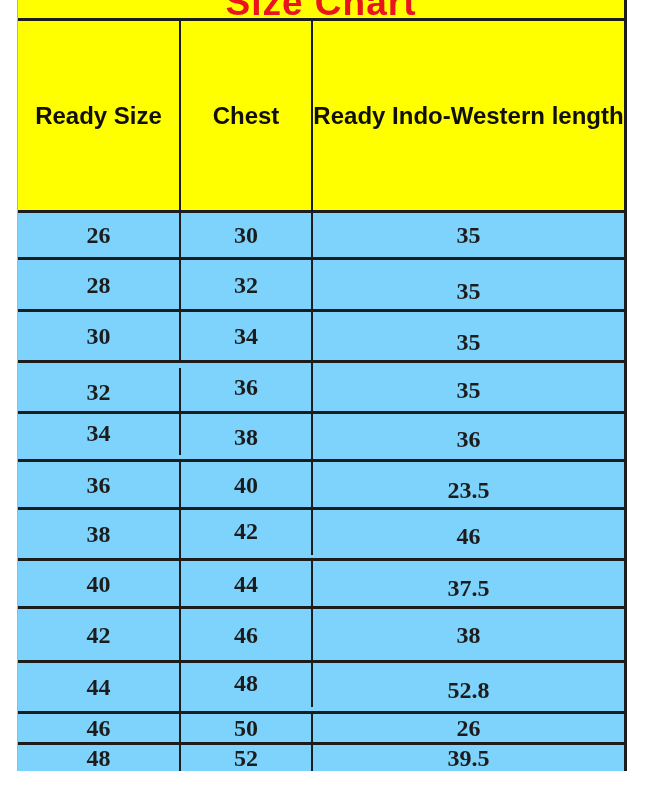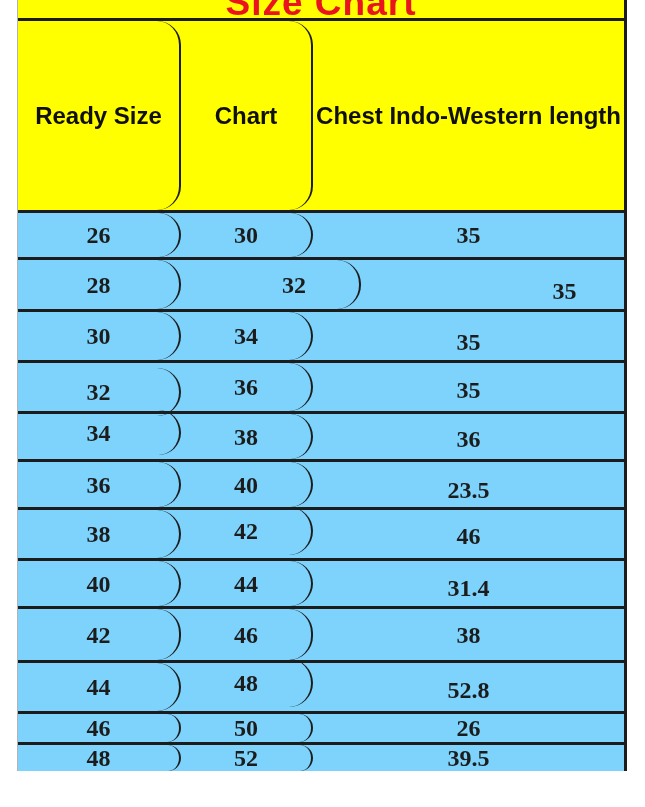--- a/index.html
+++ b/index.html
@@ -53,21 +53,20 @@
     height:192px;
     background:var(--yellow);
     border-bottom:3px solid var(--border);
   }
   .cell{
     box-sizing:border-box;
     display:flex;
     align-items:center;
     justify-content:center;
     overflow:hidden;
-    border-radius:24px;
   }
   .cell.c0,.cell.c1{border-right:2px solid var(--border);}
   .header-cell{
     font-weight:bold;
     font-size:24px;
     color:#101008;
     white-space:nowrap;
   }
   .data-row{
     background:#7dd3fc;
@@ -87,31 +86,31 @@
 
 <div class="canvas">
   <div class="table-wrap">
 
     <div class="title-bar">
       <div class="title-text">Size Chart</div>
     </div>
 
     <div class="grid-row header-row">
       <div class="cell header-cell c0">Ready Size</div>
-      <div class="cell header-cell c1">Chart</div>
-      <div class="cell header-cell c2">Chest Indo-Western length</div>
+      <div class="cell header-cell c1">Chest</div>
+      <div class="cell header-cell c2">Ready Indo-Western length</div>
     </div>
 
     <div id="rows">
         <div class="grid-row data-row" style="height: 47px;">
           <div class="cell data-cell c0">26</div>
           <div class="cell data-cell c1">30</div>
           <div class="cell data-cell c2">35</div>
         </div>
-        <div class="grid-row data-row" style="height: 52px; gap: 48px;">
+        <div class="grid-row data-row" style="height: 52px;">
           <div class="cell data-cell c0">28</div>
           <div class="cell data-cell c1">32</div>
           <div class="cell data-cell c2" style="transform: translateY(6px);">35</div>
         </div>
         <div class="grid-row data-row" style="height: 51px;">
           <div class="cell data-cell c0">30</div>
           <div class="cell data-cell c1">34</div>
           <div class="cell data-cell c2" style="transform: translateY(6px);">35</div>
         </div>
         <div class="grid-row data-row" style="height: 51px;">
@@ -130,21 +129,21 @@
           <div class="cell data-cell c2" style="transform: translateY(5px);">23.5</div>
         </div>
         <div class="grid-row data-row" style="height: 51px;">
           <div class="cell data-cell c0">38</div>
           <div class="cell data-cell c1" style="transform: translateY(-3px);">42</div>
           <div class="cell data-cell c2" style="transform: translateY(2px);">46</div>
         </div>
         <div class="grid-row data-row" style="height: 48px;">
           <div class="cell data-cell c0">40</div>
           <div class="cell data-cell c1">44</div>
-          <div class="cell data-cell c2" style="transform: translateY(4px);">31.4</div>
+          <div class="cell data-cell c2" style="transform: translateY(4px);">37.5</div>
         </div>
         <div class="grid-row data-row" style="height: 54px;">
           <div class="cell data-cell c0">42</div>
           <div class="cell data-cell c1">46</div>
           <div class="cell data-cell c2">38</div>
         </div>
         <div class="grid-row data-row" style="height: 51px;">
           <div class="cell data-cell c0">44</div>
           <div class="cell data-cell c1" style="transform: translateY(-4px);">48</div>
           <div class="cell data-cell c2" style="transform: translateY(3px);">52.8</div>

